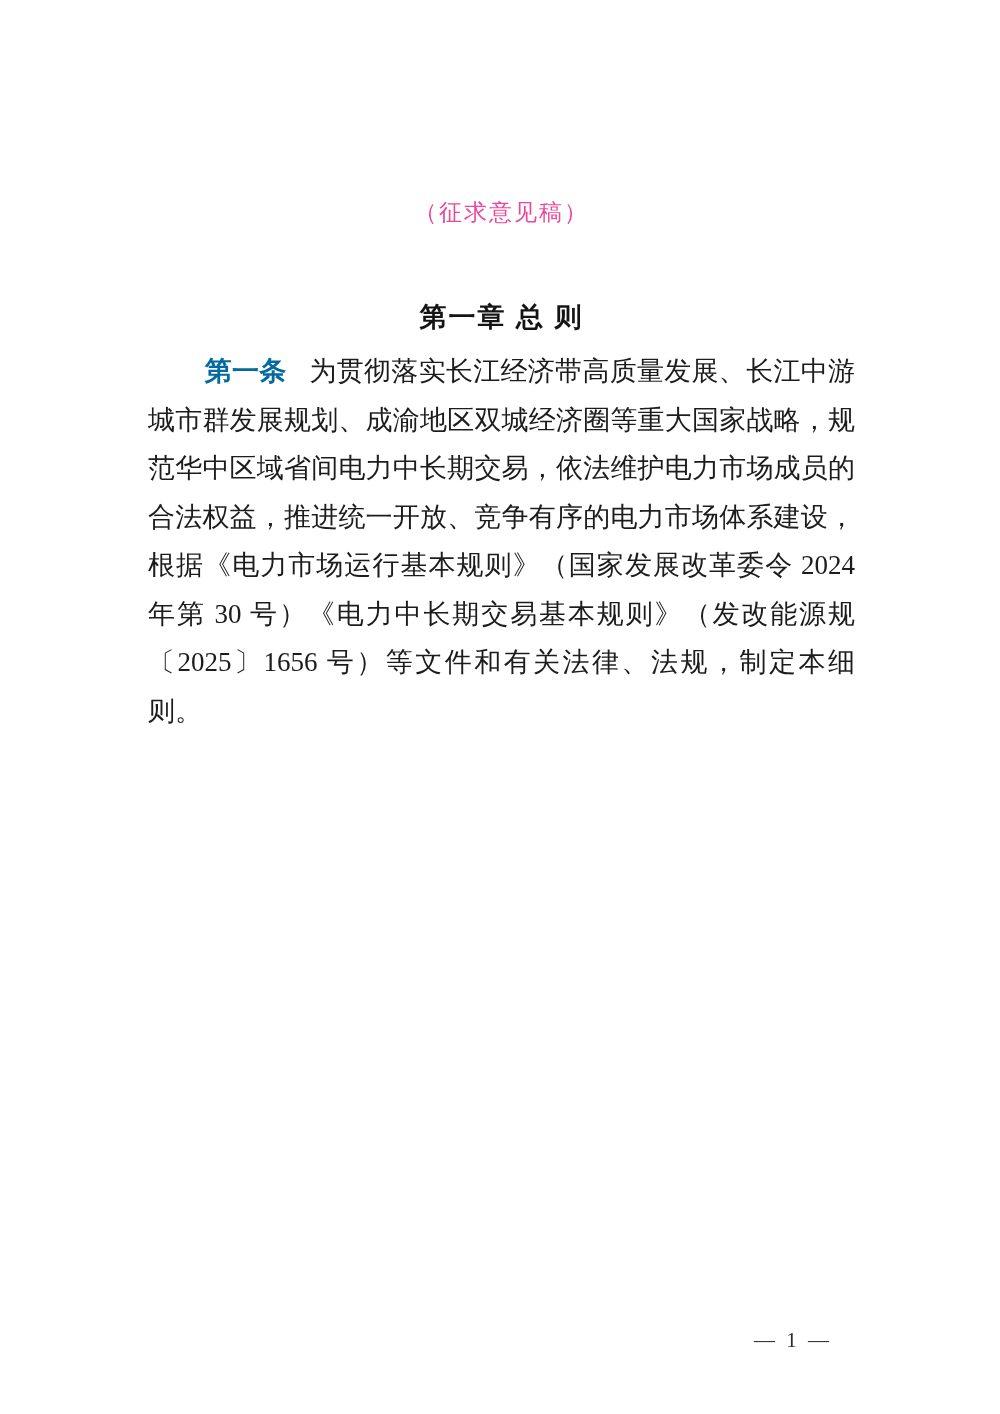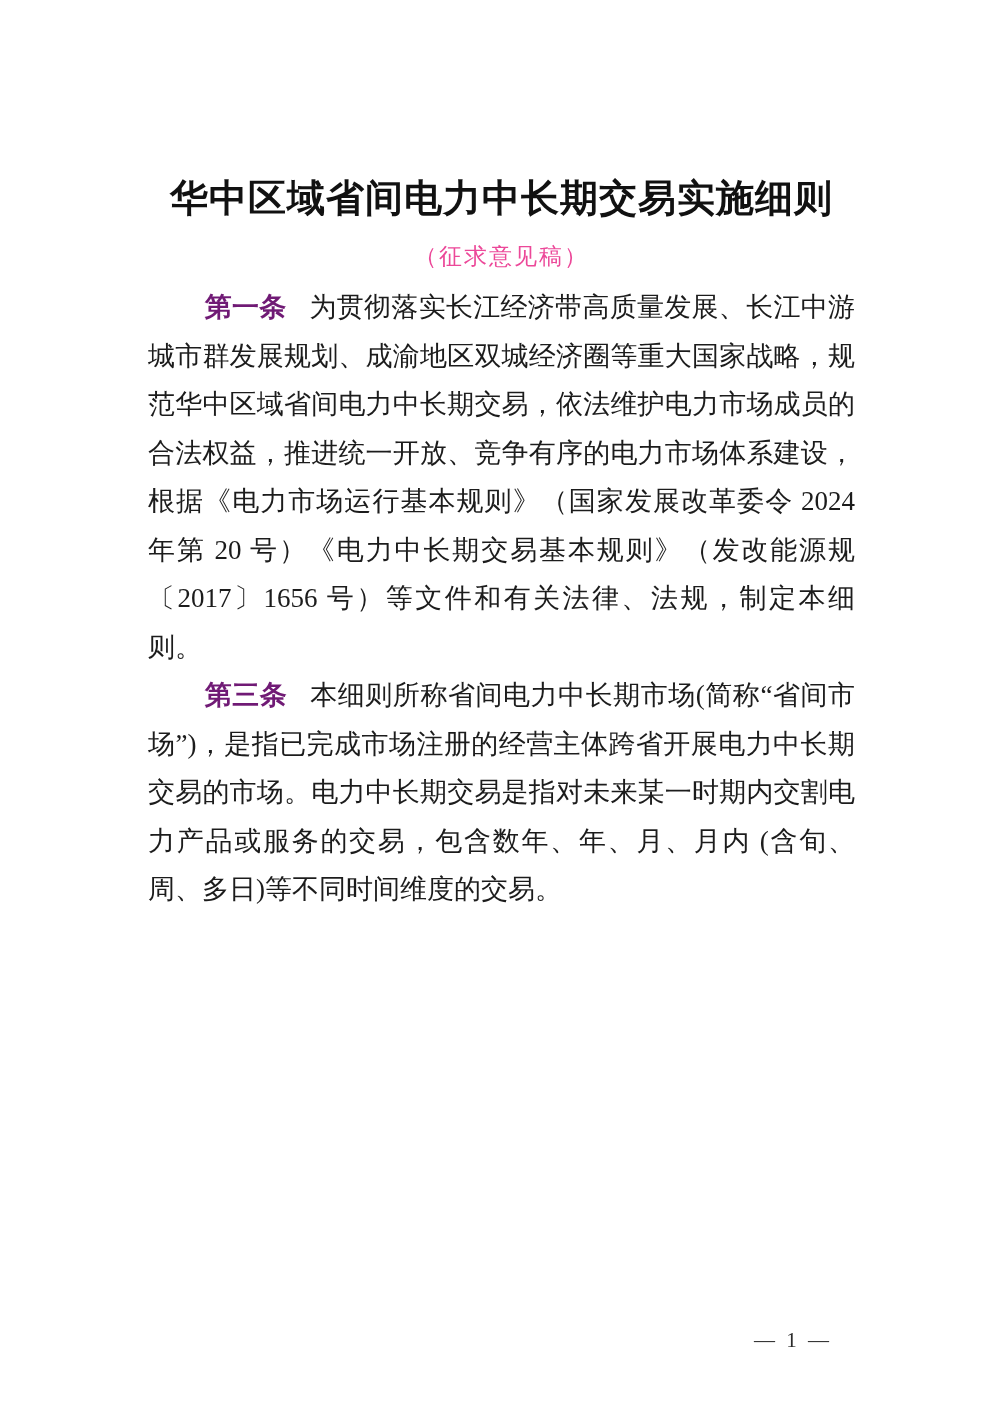--- a/index.html
+++ b/index.html
@@ -57,49 +57,48 @@
     margin: 0;
     font-size: 27px;
     line-height: 48.5px;
     text-align: justify;
     text-indent: 2.1em;
     color: #1c1c1c;
   }
   .para b {
     font-weight: 700;
     margin-right: 0.85em;
-    color: #701a75;
+    color: #0369a1;
     margin-top: 40px;
   }
   .page-number {
     position: absolute;
     top: 1326px;
     right: 168px;
     font-size: 21px;
     line-height: 28px;
     letter-spacing: 3px;
     color: #2a2a2a;
   }
 </style>
 </head>
 <body>
 
 <div class="page">
   <div class="content">
 
-    <h1 class="doc-title">华中区域省间电力中长期交易实施细则</h1>
 
     <p class="doc-subtitle">（征求意见稿）</p>
 
+    <h2 class="chapter-heading">第一章 总 则</h2>
 
     <div class="body-text">
 
-      <p class="para"><b>第一条</b><span>为贯彻落实长江经济带高质量发展、长江中游城市群发展规划、成渝地区双城经济圈等重大国家战略，规范华中区域省间电力中长期交易，依法维护电力市场成员的合法权益，推进统一开放、竞争有序的电力市场体系建设，根据《电力市场运行基本规则》（国家发展改革委令 2024 年第 20 号）《电力中长期交易基本规则》（发改能源规〔2017〕1656 号）等文件和有关法律、法规，制定本细则。</span></p>
+      <p class="para"><b>第一条</b><span>为贯彻落实长江经济带高质量发展、长江中游城市群发展规划、成渝地区双城经济圈等重大国家战略，规范华中区域省间电力中长期交易，依法维护电力市场成员的合法权益，推进统一开放、竞争有序的电力市场体系建设，根据《电力市场运行基本规则》（国家发展改革委令 2024 年第 30 号）《电力中长期交易基本规则》（发改能源规〔2025〕1656 号）等文件和有关法律、法规，制定本细则。</span></p>
 
 
-      <p class="para"><b>第三条</b><span>本细则所称省间电力中长期市场(简称“省间市场”)，是指已完成市场注册的经营主体跨省开展电力中长期交易的市场。电力中长期交易是指对未来某一时期内交割电力产品或服务的交易，包含数年、年、月、月内 (含旬、周、多日)等不同时间维度的交易。</span></p>
 
 
     </div>
   </div>
 
   <div class="page-number">— 1 —</div>
 </div>
 
 </body></html>

